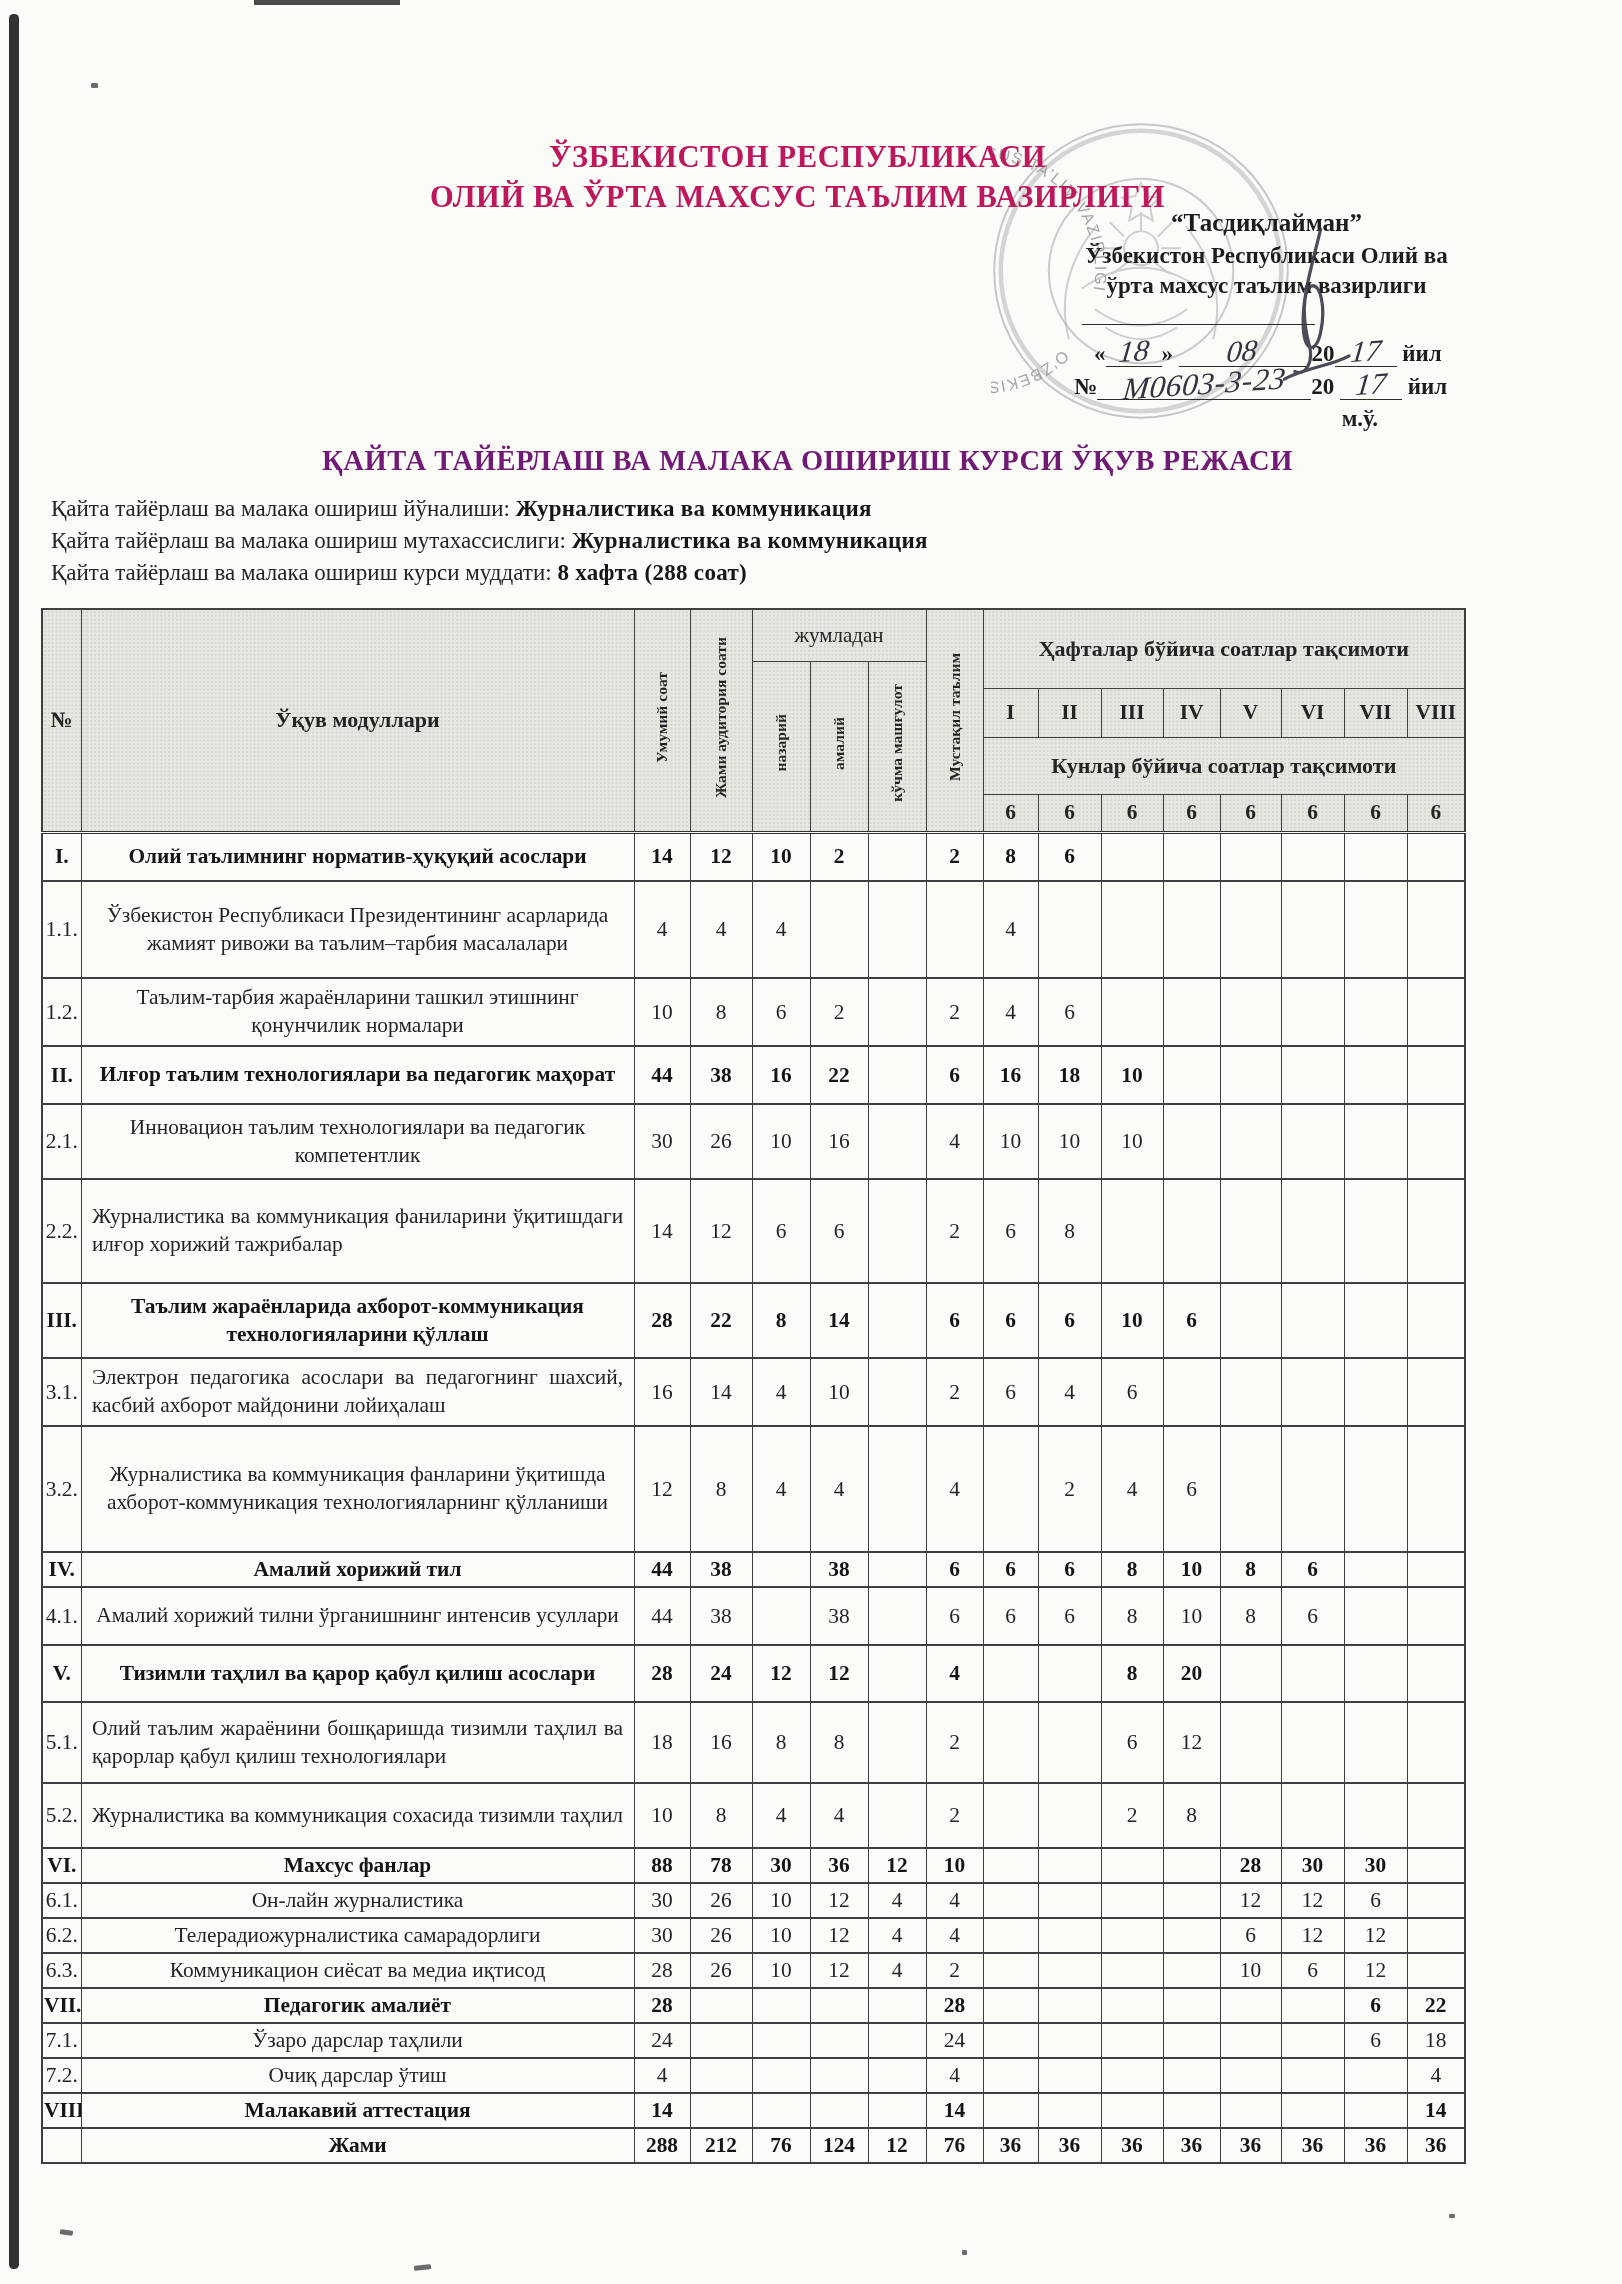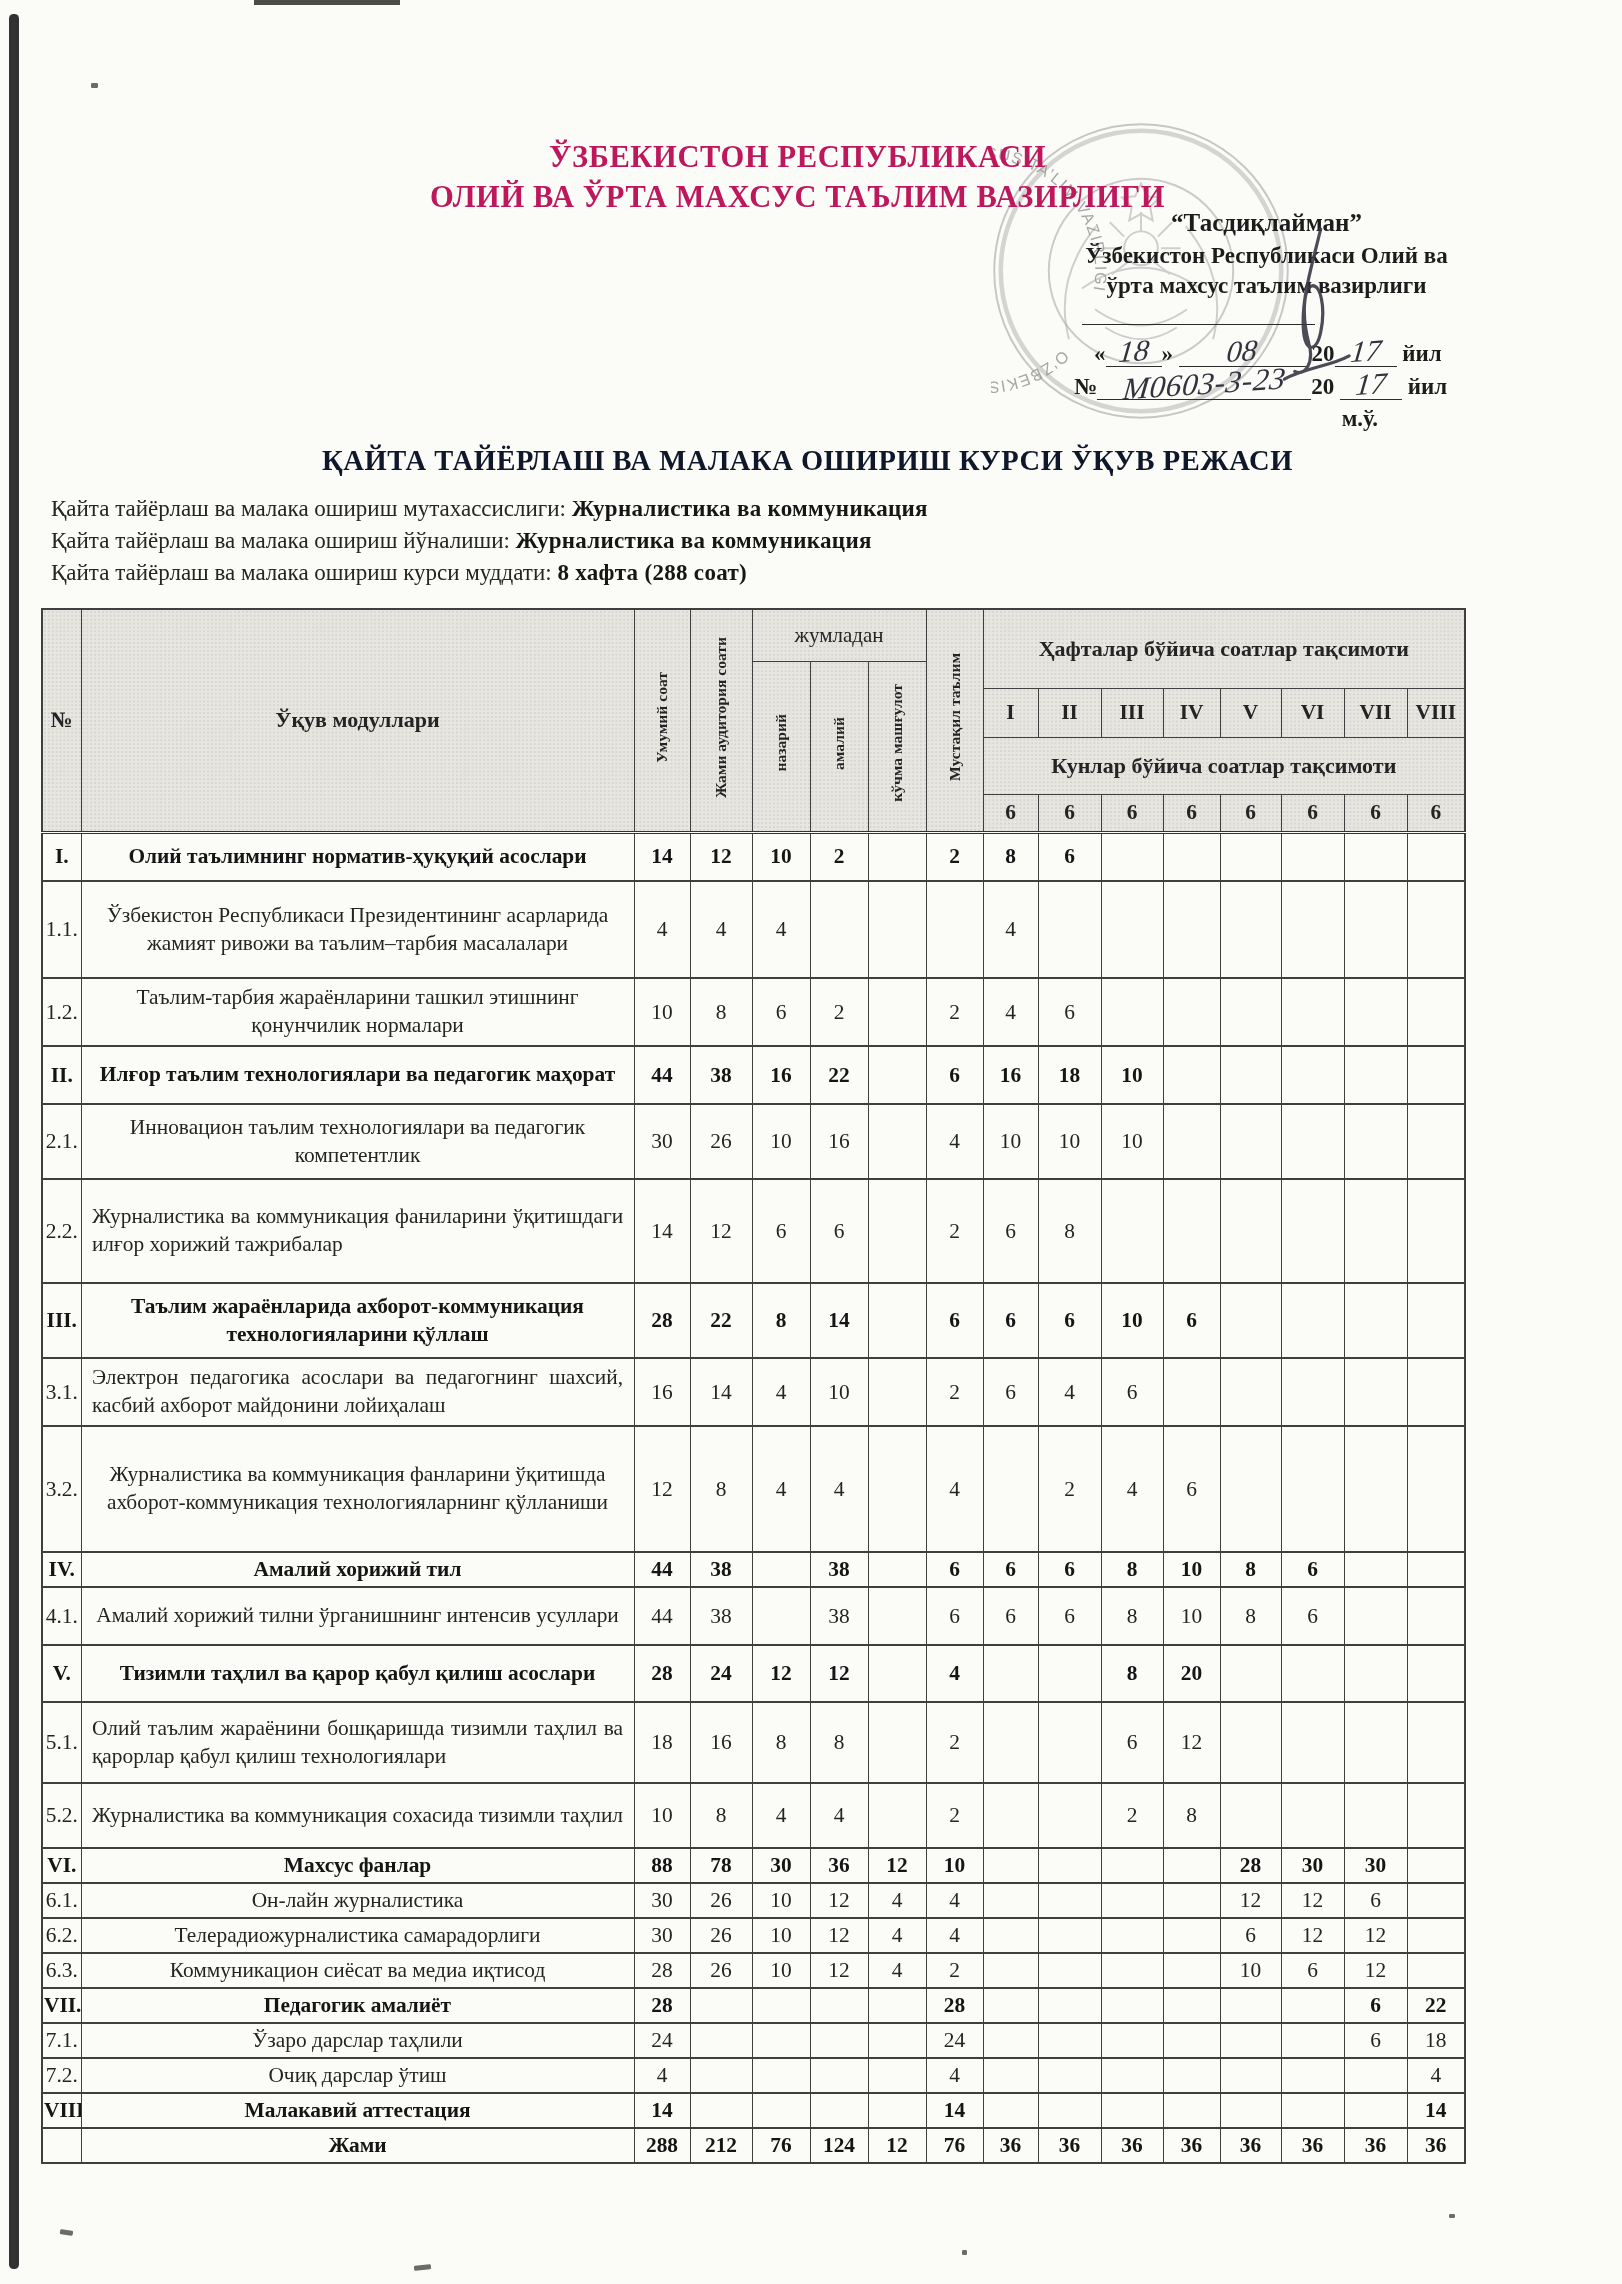--- a/index.html
+++ b/index.html
@@ -30,21 +30,21 @@
   .signature{position:absolute;left:214px;top:-77px;width:110px;height:162px;z-index:3;}
   .fill{display:inline-block;border-bottom:1.9px solid #2c2c2c;text-align:center;line-height:1;}
   .hand{display:inline-block;font-style:italic;font-weight:400;
     color:var(--c-hand,#33333f);transform:skewX(-10deg) rotate(-4deg);font-size:30px;}
   .hand.big{font-size:31px;letter-spacing:0.6px;}
   .date-line{margin-top:10.4px;font-size:23px;text-align:left;padding-left:43px;}
   .num-line{margin-top:1.3px;font-size:23px;text-align:left;padding-left:23px;}
   .mu{margin-top:6.5px;text-align:right;padding-right:104px;font-size:23px;}
   
   .doc-title{position:absolute;top:445px;left:0;width:1615px;text-align:center;
-    font-size:28.5px;font-weight:bold;letter-spacing:0.6px;color:#0f172a;}
+    font-size:28.5px;font-weight:bold;letter-spacing:0.6px;color:#701a75;}
   
   .info{position:absolute;left:51px;top:493px;font-size:23px;line-height:32px;color:#242424;}
   .info b{letter-spacing:0.3px;color:#161616;}
   
   table.plan{position:absolute;left:41px;top:608px;width:1423px;
     border-collapse:collapse;table-layout:fixed;
     border:2.6px solid var(--c-border,#3f3f3f);}
   table.plan td{border:1.3px solid var(--c-border,#3f3f3f);vertical-align:middle;
     text-align:center;font-size:21.4px;color:#242424;overflow:hidden;}
   .hd{background-color:var(--c-header-fill,#e7e6e1);
@@ -128,22 +128,22 @@
       <span>№</span><span class="fill" style="width:214px;"><span class="hand big">М0603-3-23</span></span><span>20</span>
       <span class="fill" style="width:62px;"><span class="hand">17</span></span>
       <span>йил</span>
     </div>
     <div class="mu">м.ў.</div>
   </div>
 
   <div class="doc-title">ҚАЙТА ТАЙЁРЛАШ ВА МАЛАКА ОШИРИШ КУРСИ ЎҚУВ РЕЖАСИ</div>
 
   <div class="info">
+    <div><span>Қайта тайёрлаш ва малака ошириш йўналиши: </span><b>Журналистика ва коммуникация</b></div>
     <div><span>Қайта тайёрлаш ва малака ошириш мутахассислиги: </span><b>Журналистика ва коммуникация</b></div>
-    <div><span>Қайта тайёрлаш ва малака ошириш йўналиши: </span><b>Журналистика ва коммуникация</b></div>
     <div><span>Қайта тайёрлаш ва малака ошириш курси муддати: </span><b>8 хафта (288 соат)</b></div>
   </div>
 
   <table class="plan">
     <colgroup>
       <col style="width:39px">
         <col style="width:553px">
       <col style="width:56px">
         <col style="width:62px">
         <col style="width:58px">

